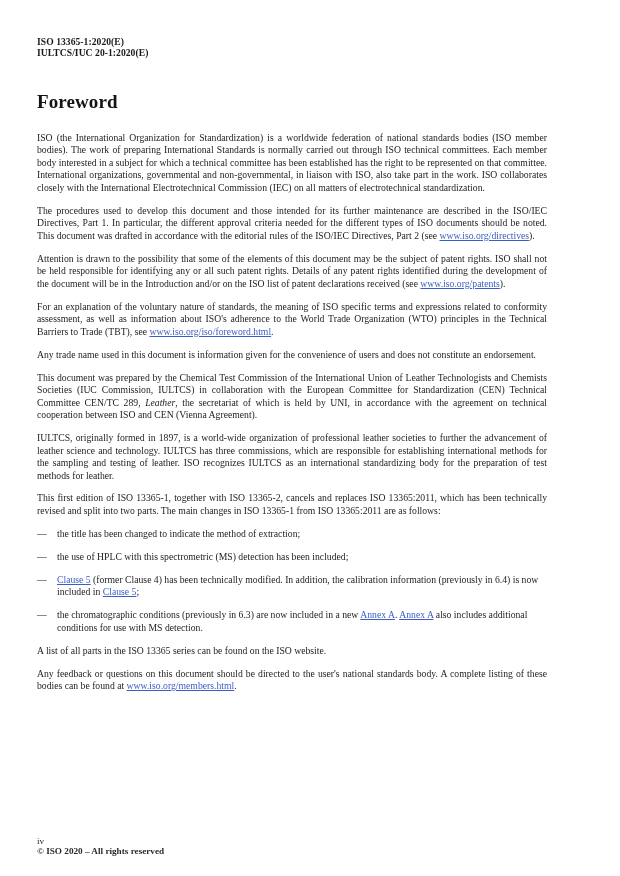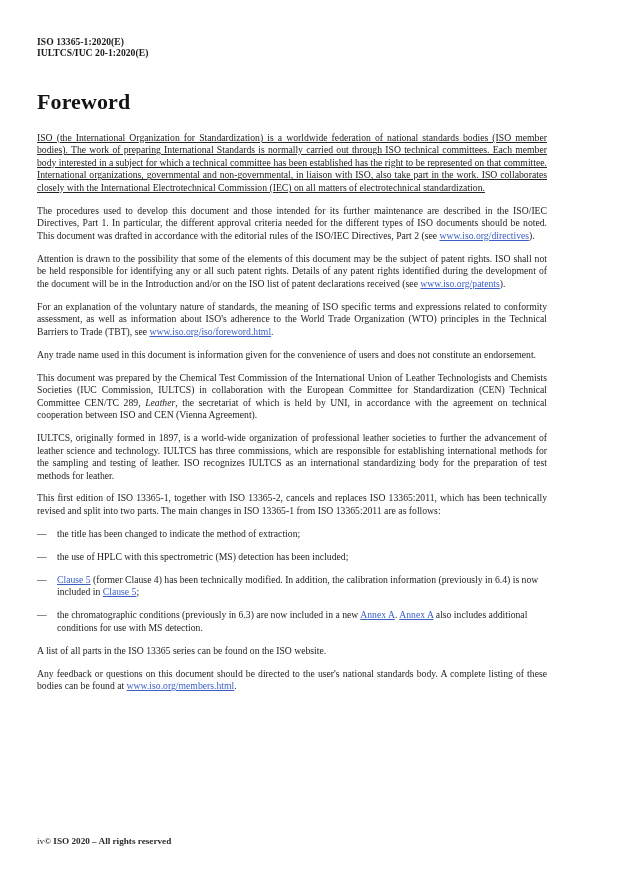--- a/index.html
+++ b/index.html
@@ -34,40 +34,40 @@
     font-weight: bold;
     font-size: 9.6px;
     line-height: 11.4px;
     letter-spacing: 0.05px;
     color: #1a1a1a;
   }
   .doc-header div { white-space: nowrap; }
 
   
   .section-title {
-    font-size: 22px;
+    font-size: 19px;
     font-weight: bold;
     line-height: 19px;
     margin-top: 33px;
     margin-bottom: 0;
     letter-spacing: 0.1px;
     color: #141414;
   }
 
   
   .para {
     font-size: 9.7px;
     line-height: 12.55px;
     text-align: justify;
     text-justify: inter-word;
     margin: 0;
     color: #232323;
   }
   .para + .para { margin-top: 10.3px; }
-  .first-para { margin-top: 21px; text-decoration: underline; }
+  .first-para { margin-top: 21px; }
 
   .para.no-justify { text-align: left; }
 
   
   .dash-item {
     position: relative;
     font-size: 9.7px;
     line-height: 12.55px;
     text-align: left;
     margin: 0;
@@ -92,24 +92,25 @@
   }
   .ital { font-style: italic; margin-top: 16px; }
 
   
   .footer {
     position: absolute;
     left: 37px;
     top: 836px;
     width: 490px;
     display: flex;
-    justify-content: flex-start;
+    justify-content: center;
     align-items: baseline;
     font-size: 9.2px;
     color: #2b2b2b;
+    flex-direction: column;
   }
   .footer .folio { font-weight: normal; }
   .footer .copyright { font-weight: bold; }
 </style>
 </head>
 <body>
 
 <div class="page">
 
   <div class="content">

